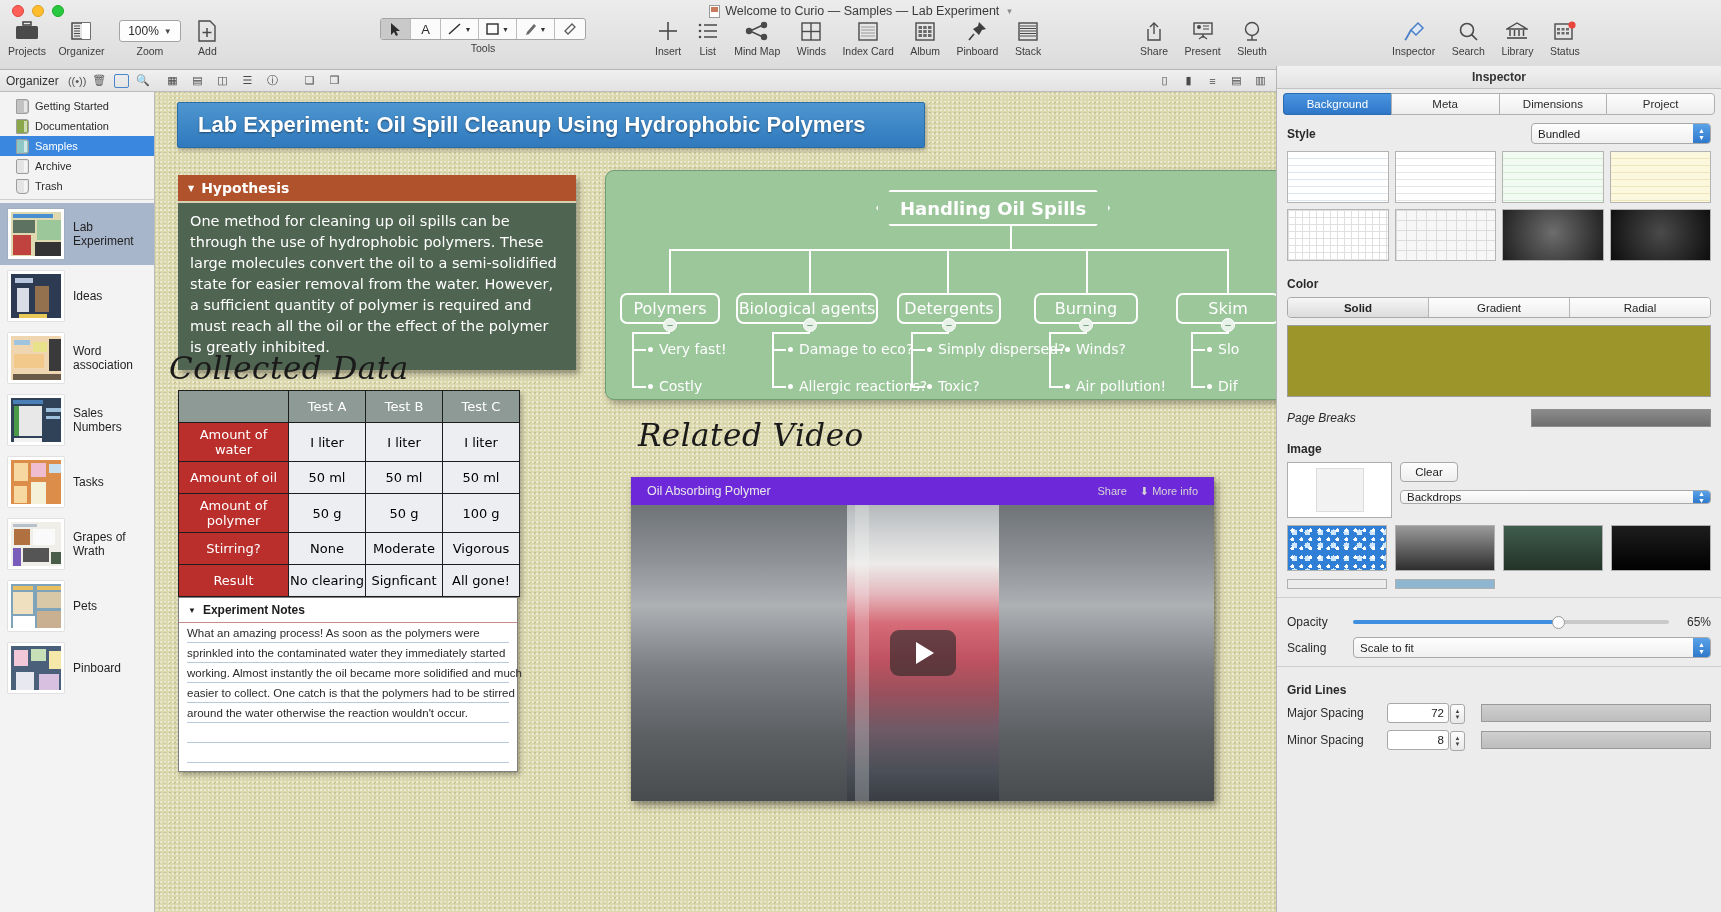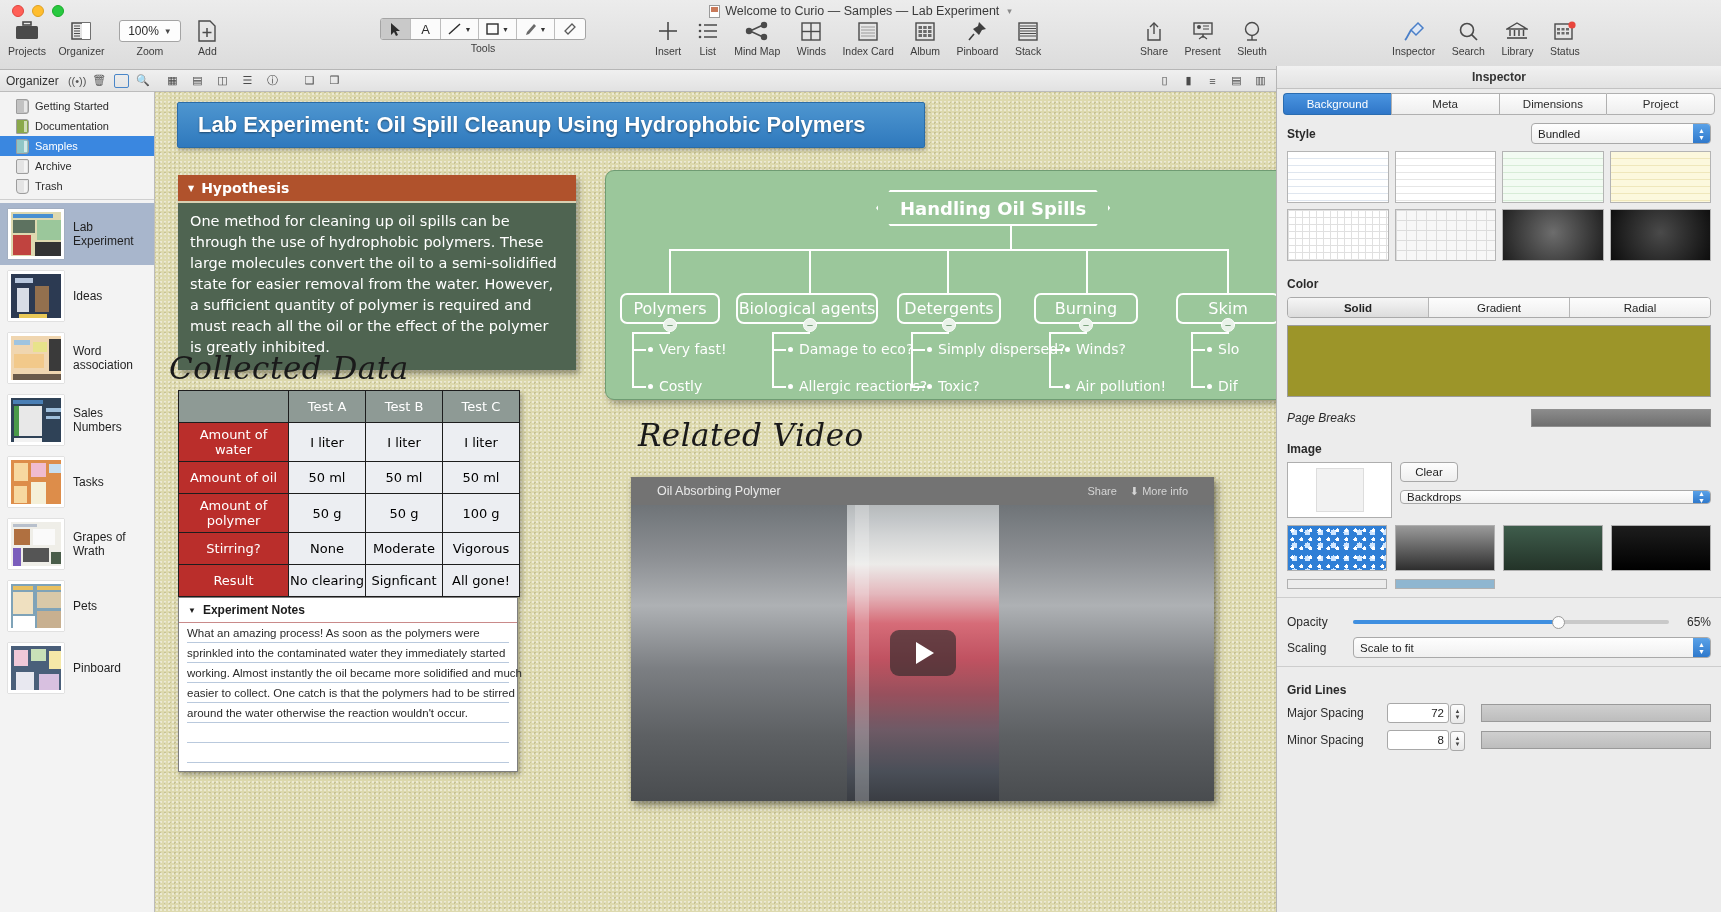--- a/index.html
+++ b/index.html
@@ -161,22 +161,22 @@
     font-family:"DejaVu Sans",sans-serif; display:flex; align-items:center; gap:6px;}
   .bullet{ width:5px;height:5px;border-radius:50%;background:#fff;display:inline-block;}
   .ln { position:absolute; background:#fff; }
   .minus { position:absolute; width:14px; height:14px; border-radius:50%;
     background:#e9f2e9; border:1px solid #fff; display:flex; align-items:center;
     justify-content:center; font-size:11px; color:#5b8a5f; line-height:10px;}
 
   
   .vidbox { position:absolute; left:476px; top:385px; width:583px; height:324px;
     box-shadow:3px 4px 8px rgba(0,0,0,.45); background:#1b1b1b; overflow:hidden;}
-  .vid-top { height:28px; background:#737373; display:flex; align-items:center;
-    padding:0 26px; color:#e9e9e9; font-size:12.5px; }
+  .vid-top { height:28px; background:#6d28d9; display:flex; align-items:center;
+    padding:0 16px; color:#e9e9e9; font-size:12.5px; }
   .vid-top .rgt { margin-left:auto; display:flex; align-items:center; gap:13px;
     font-size:11px; color:#d5d5d5; }
   .vid-body { position:relative; height:296px;
      background:linear-gradient(180deg,#6f7478 0%,#8d9094 18%,#aeb1b4 34%,#7c7f83 55%,#5d6063 78%,#494c4f 100%); }
   .beaker { position:absolute; left:50%; top:0; transform:translateX(-50%);
     width:152px; height:296px;
     background:linear-gradient(180deg,#b9bdbf 0%,#d7d9da 10%,#f1f0ee 20%,#e8b9be 30%,
       #d96a76 40%,#c4505f 52%,#9a4f5c 64%,#6f5a66 76%,#4a4f58 90%,#3a3d43 100%);
     opacity:.95; }
   .beaker:after{content:"";position:absolute;left:8px;top:0;width:14px;height:100%;

